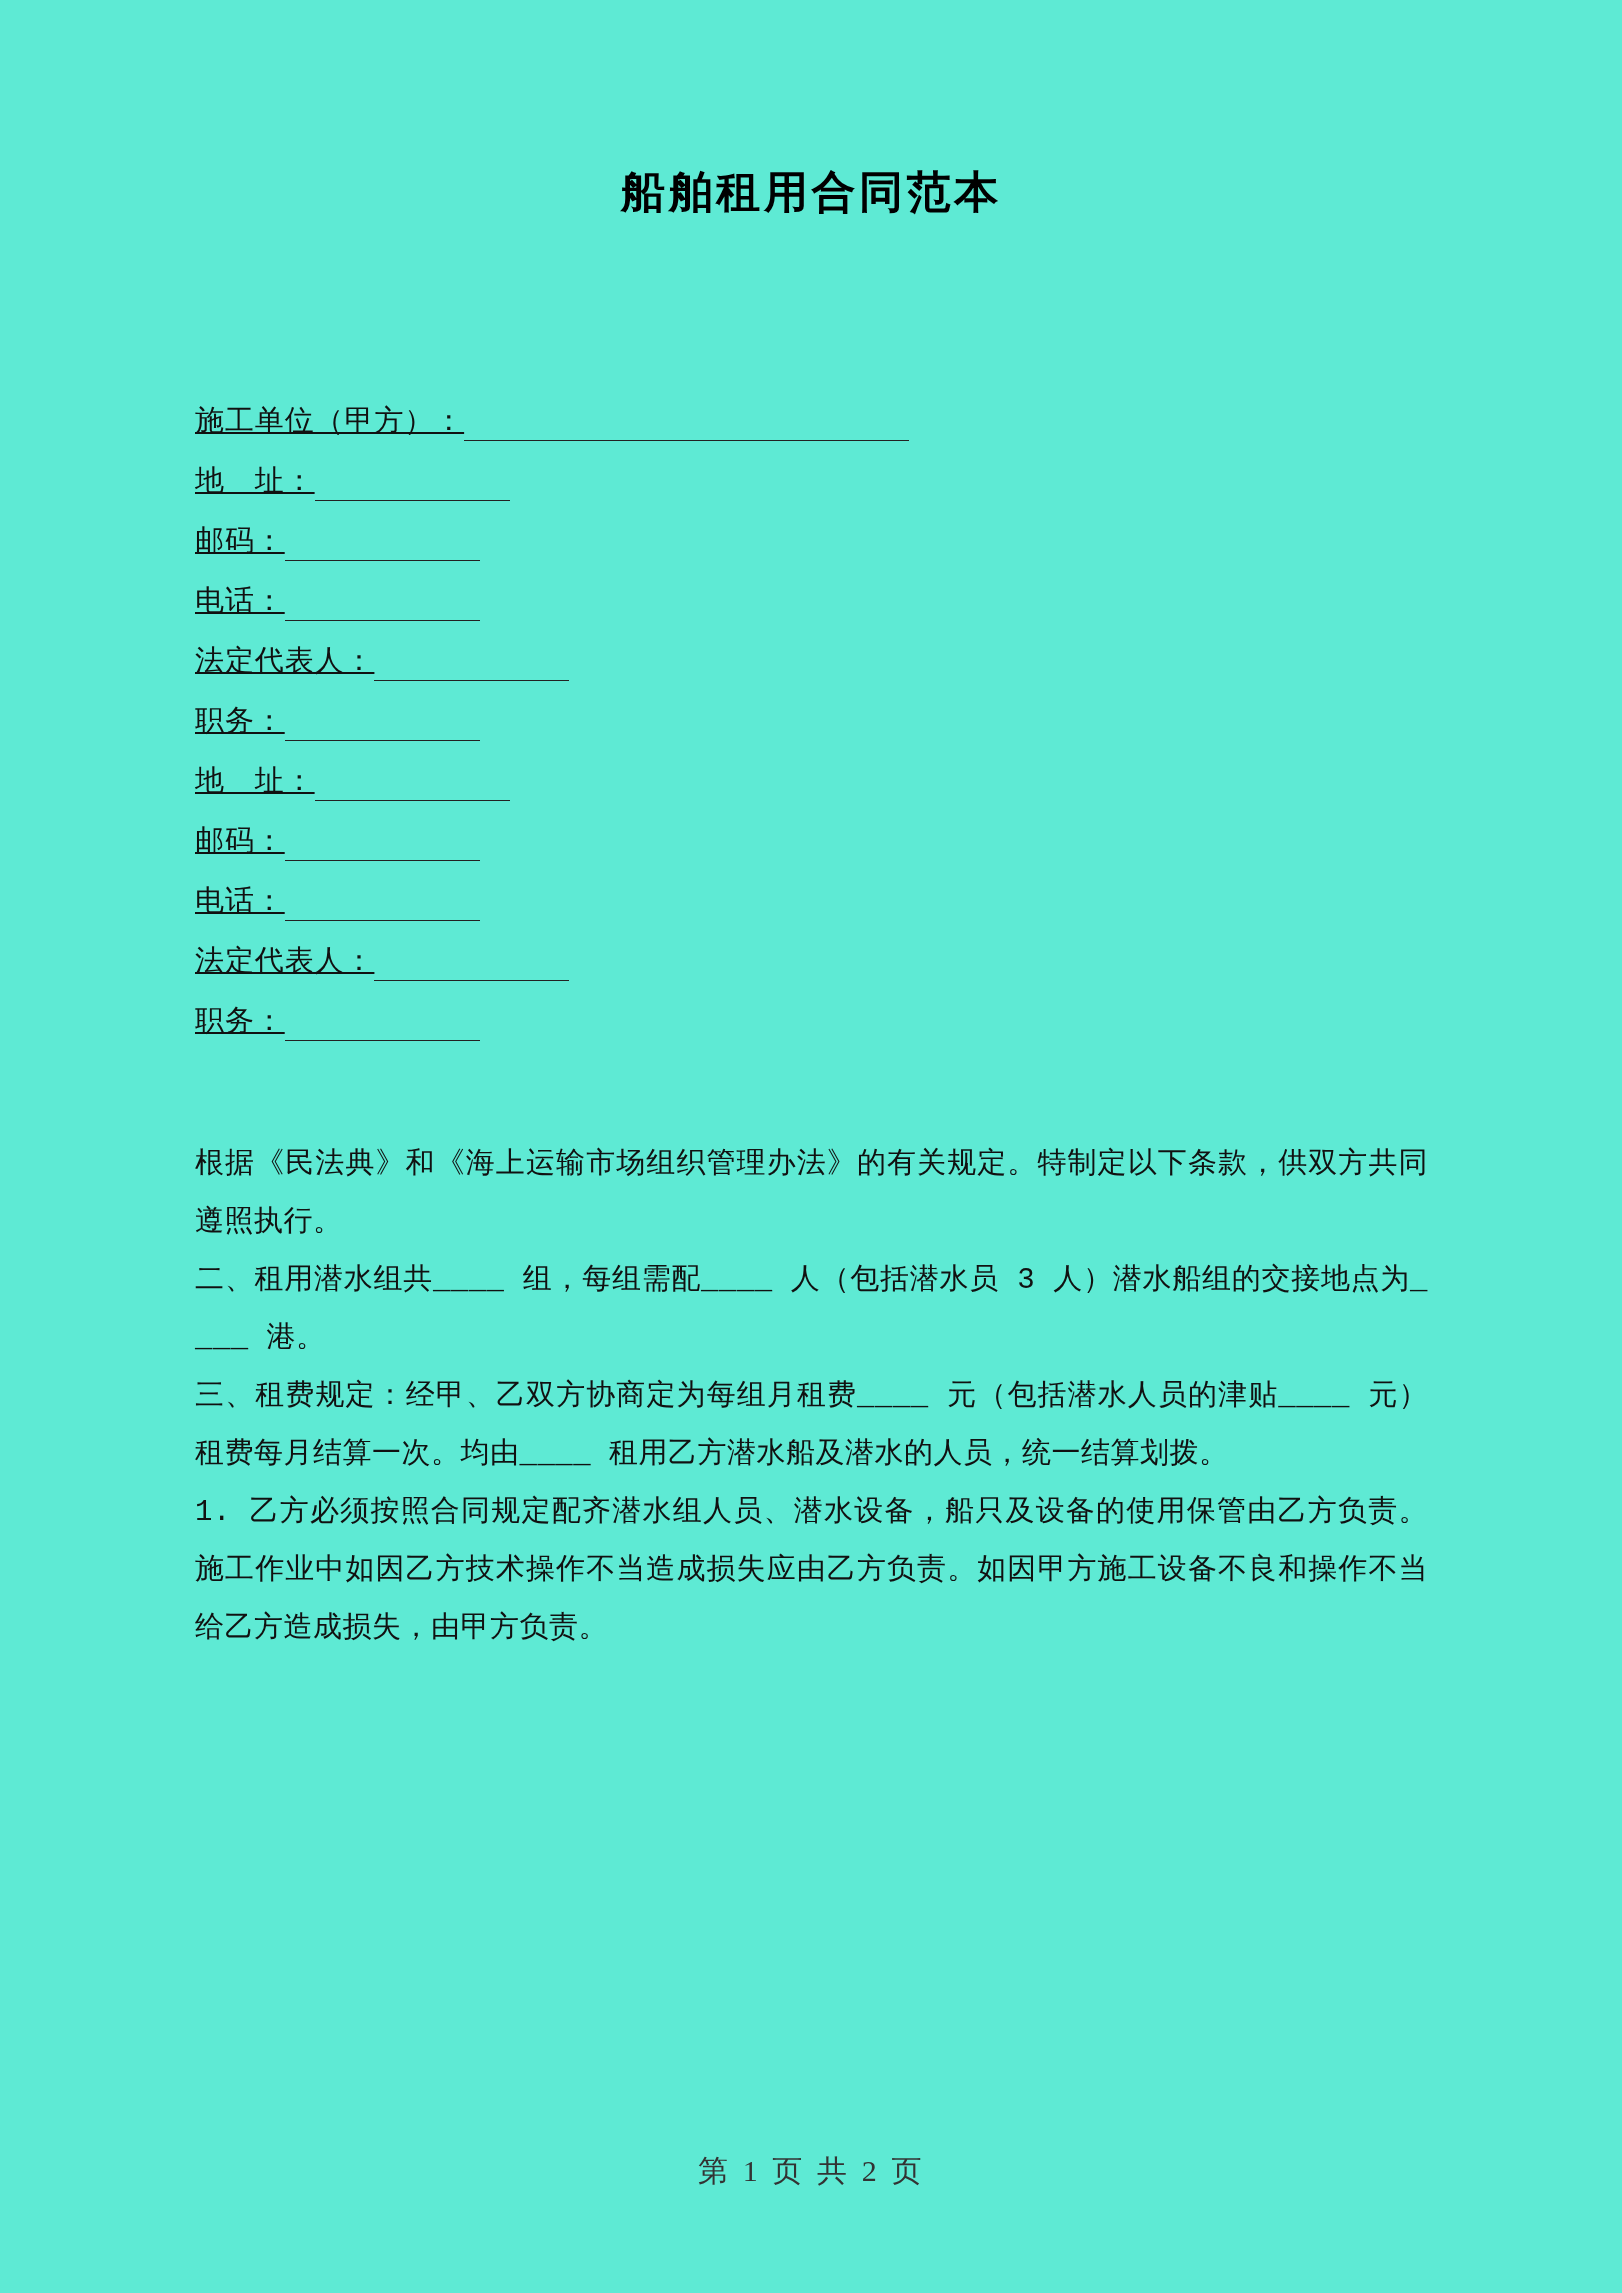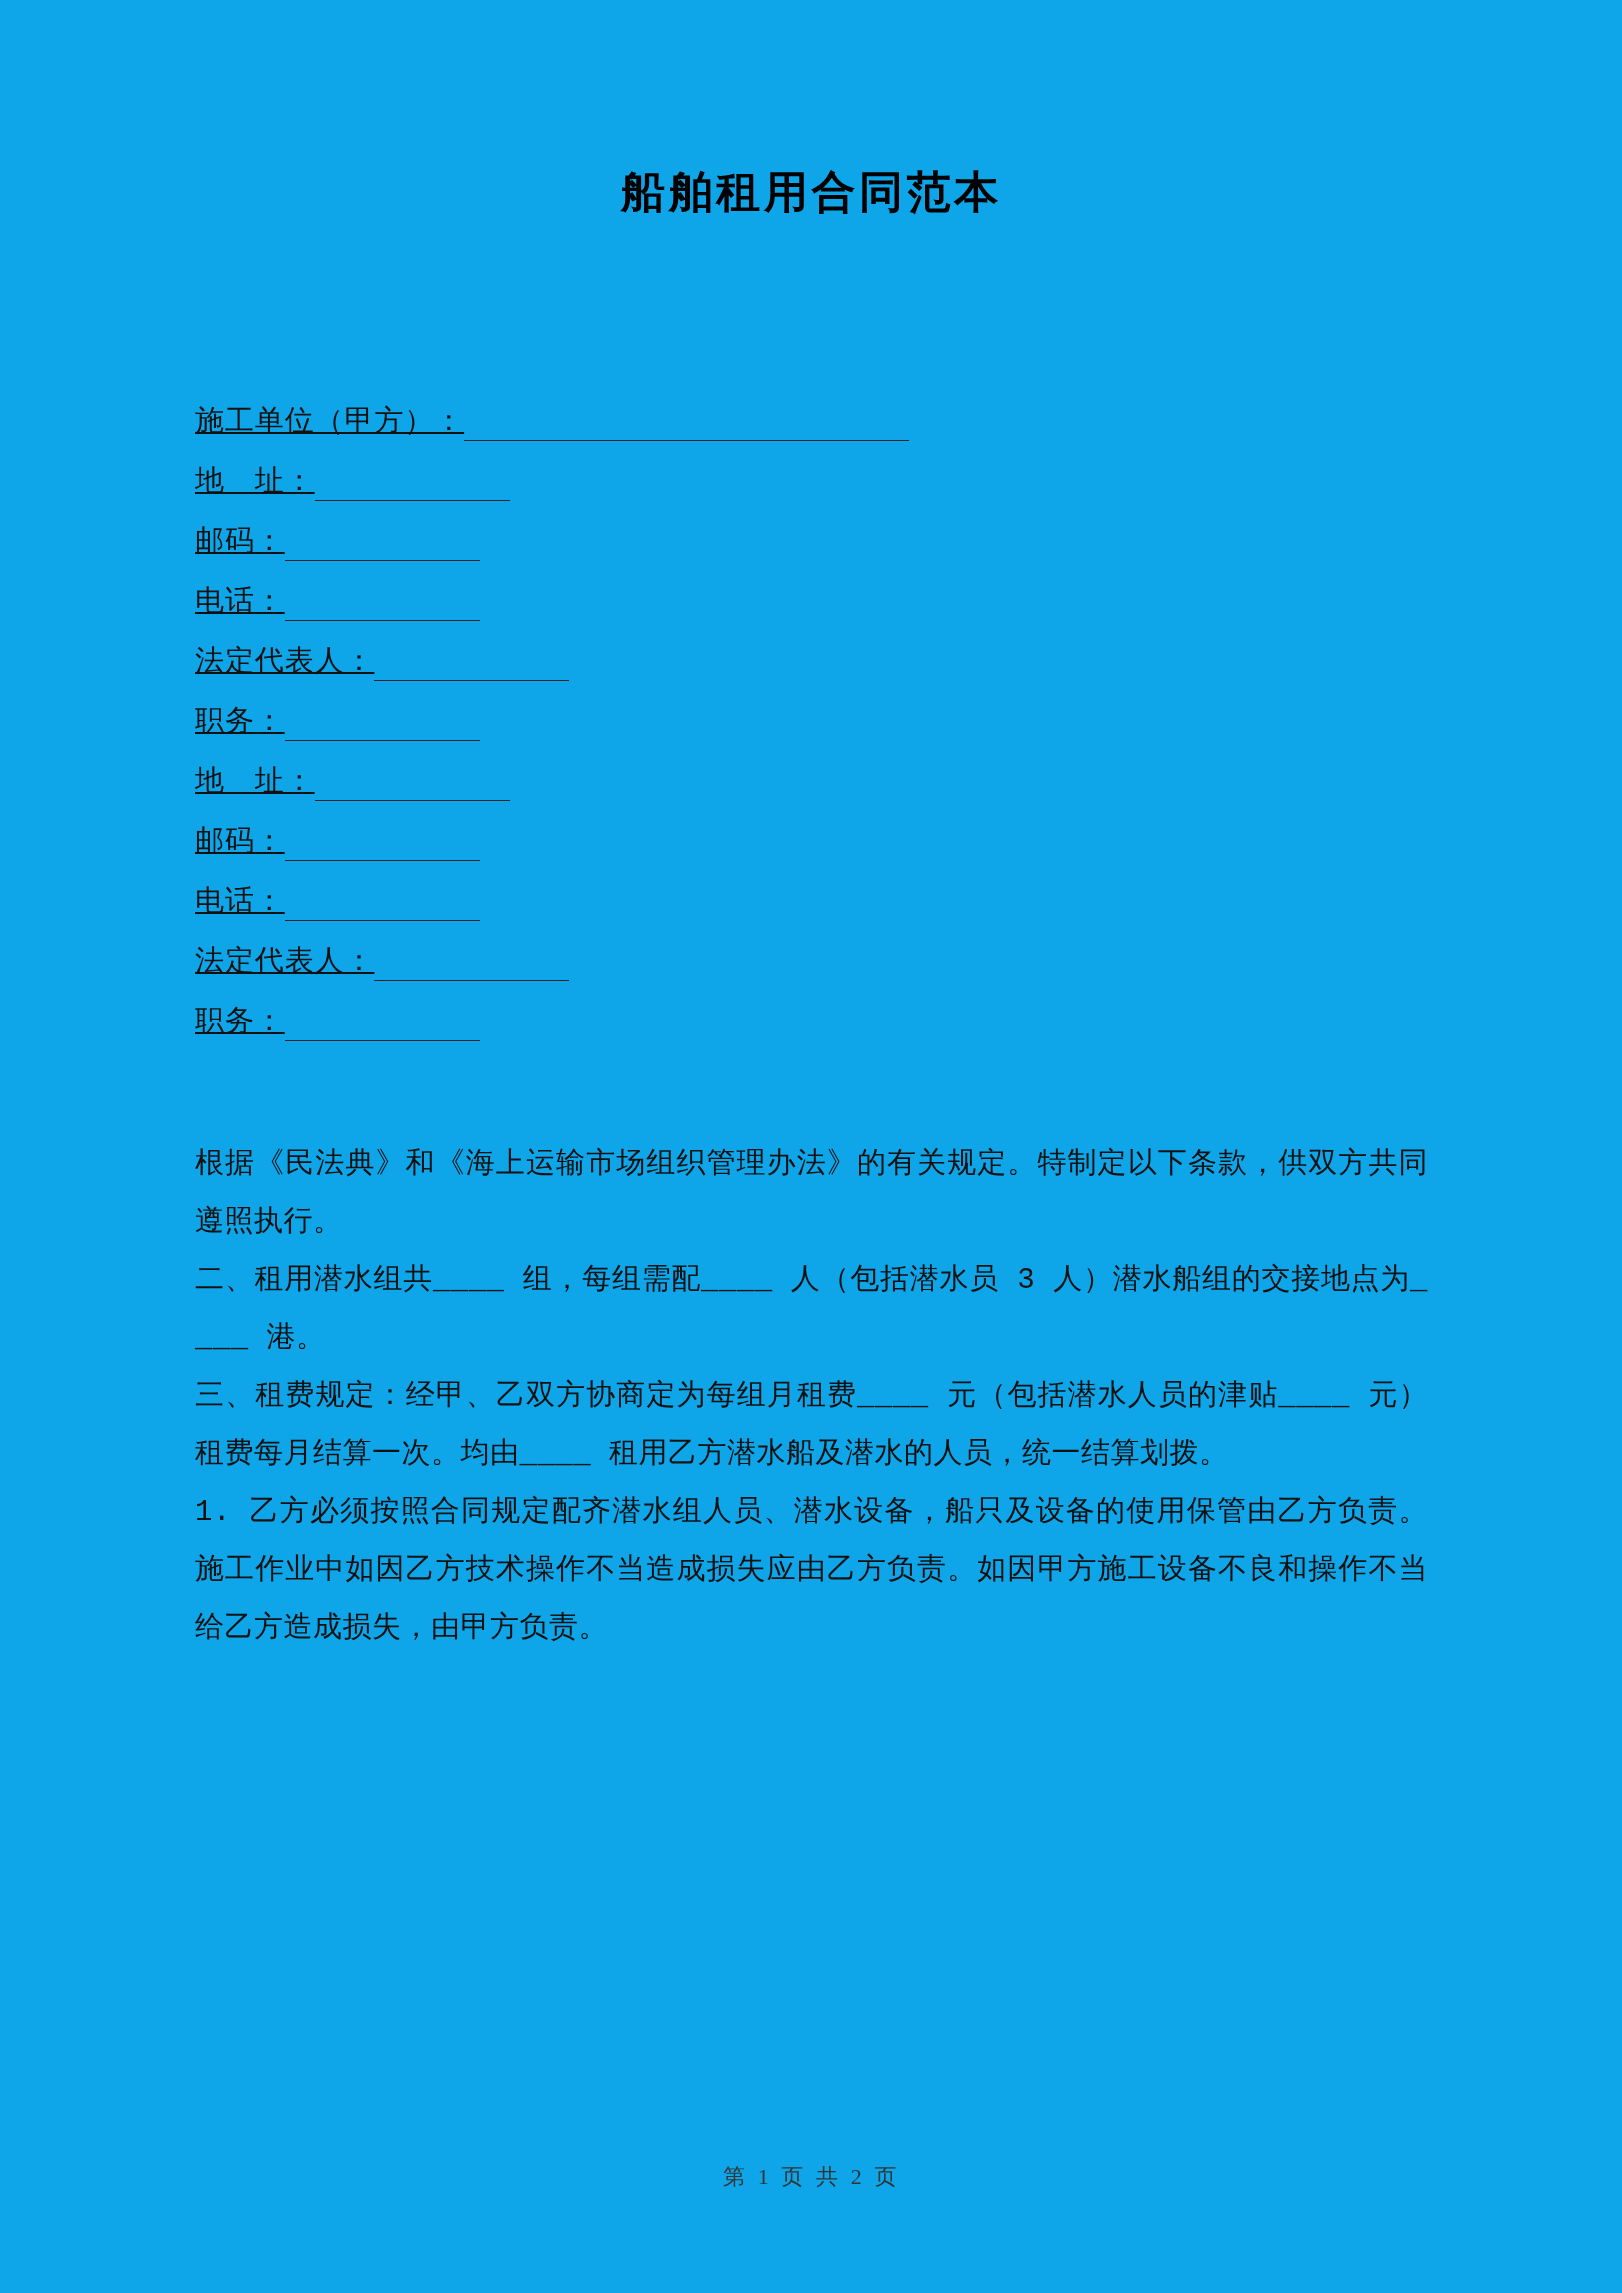--- a/index.html
+++ b/index.html
@@ -5,21 +5,21 @@
   html, body {
     margin: 0;
     padding: 0;
     background: #ffffff;
   }
   .page {
     position: relative;
     width: 1623px;
     height: 2294px;
     margin: 0 auto;
-    background: #0ea5e9;
+    background: #5eead4;
     box-sizing: border-box;
     padding: 136px 195px 0 195px;
     font-family: "Liberation Serif", "DejaVu Serif", serif;
     color: #111111;
     overflow: hidden;
   }
   .doc-title {
     margin: 27px 0 0 0;
     text-align: center;
     font-size: 44px;
@@ -58,21 +58,21 @@
     letter-spacing: 0.5px;
     word-break: break-all;
     font-family: Liberation Mono, monospace;
   }
   .page-footer {
     position: absolute;
     left: 0;
     right: 0;
     bottom: 102px;
     text-align: center;
-    font-size: 22px;
+    font-size: 30px;
     letter-spacing: 3.6px;
     color: #333333;
   }
 </style>
 </head>
 <body>
 
 <div class="page">
 
   <h1 class="doc-title">船舶租用合同范本</h1>

